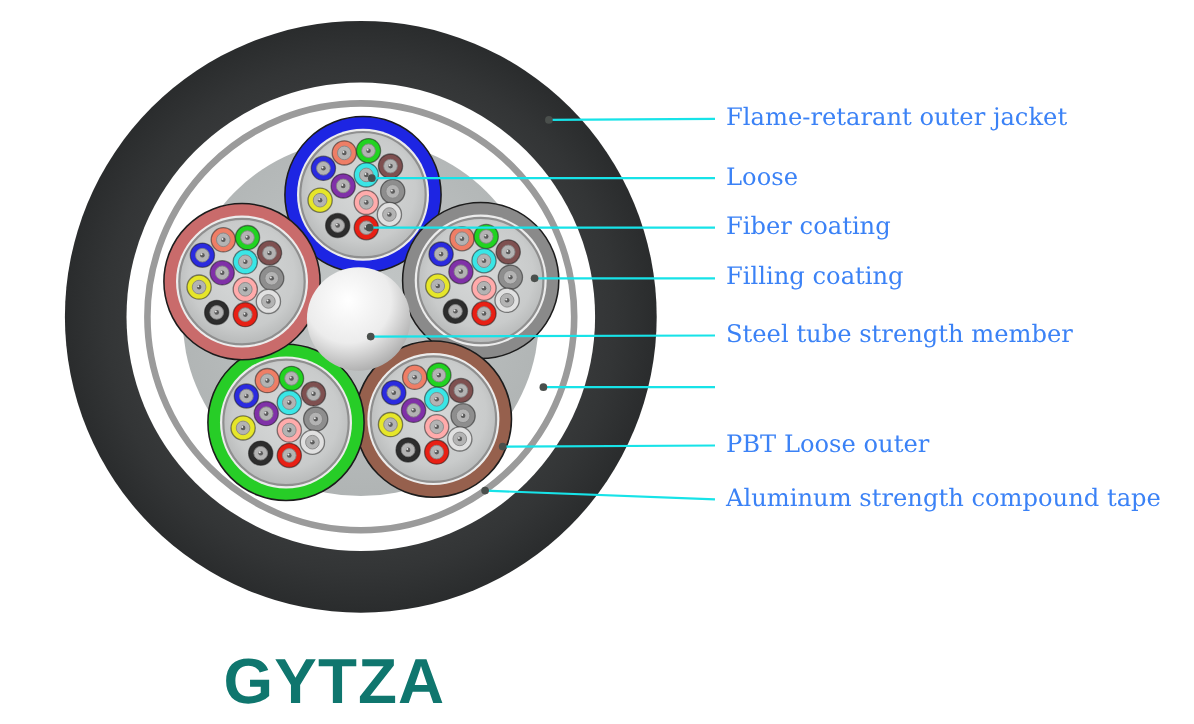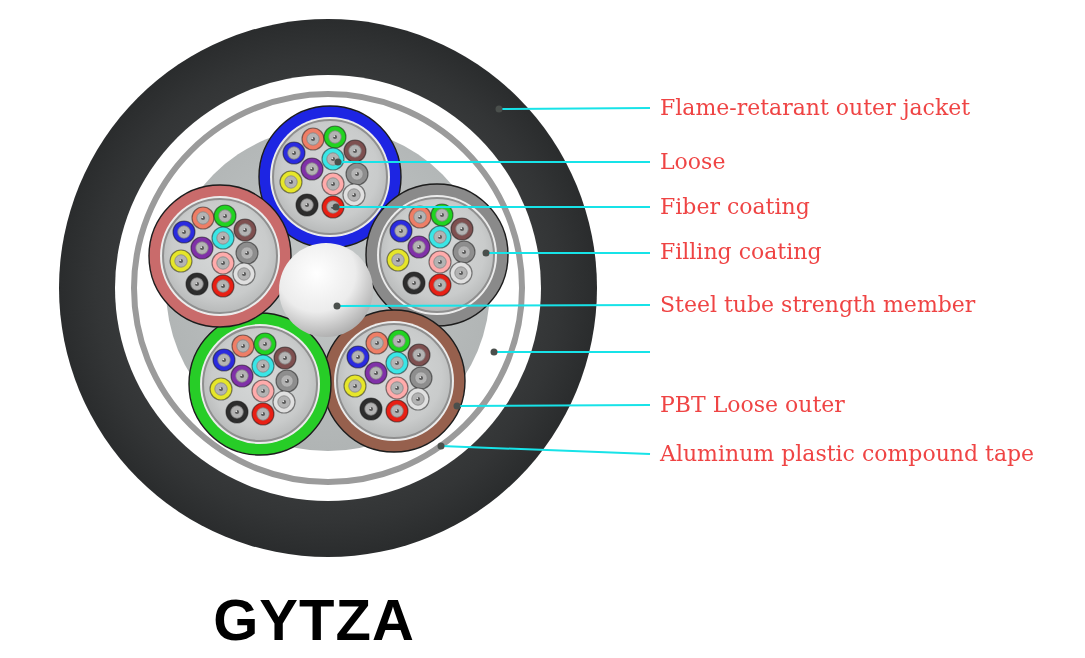--- a/index.html
+++ b/index.html
@@ -1,23 +1,23 @@
 <!DOCTYPE html>
 <html><head>
 <meta charset="utf-8">
 <style>
   html,body{margin:0;padding:0;background:#fff;}
   #stage{position:relative;width:1085px;height:658px;background:#ffffff;overflow:hidden;
          font-family:"Liberation Sans",sans-serif;}
   #diagram-svg{position:absolute;left:0;top:0;}
   .label{position:absolute;left:660px;height:30px;line-height:30px;white-space:nowrap;
-         font-family:"DejaVu Serif","Liberation Serif",serif;font-size:22px;color:#ef4444;}
-  #cable-title{position:absolute;left:204px;top:586px;width:220px;text-align:center;
+         font-family:"DejaVu Serif","Liberation Serif",serif;font-size:22px;color:#3b82f6;}
+  #cable-title{position:absolute;left:194px;top:586px;width:220px;text-align:center;
          font-family:"Liberation Sans",sans-serif;font-weight:bold;font-size:58px;
-         letter-spacing:1px;color:#000000;}
+         letter-spacing:1px;color:#0f766e;}
 </style>
 </head>
 <body>
 
 <div id="stage">
 
   <svg id="diagram-svg" width="1085" height="658" viewBox="0 0 1085 658">
     <defs>
       <radialGradient id="gJacket" cx="50%" cy="50%" r="50%">
         <stop offset="0.70" stop-color="#3a3c3d"></stop>
@@ -467,16 +467,16 @@
       <circle cx="441" cy="446" r="3.5"></circle>
     </g>
   </svg>
 
   <div class="label" style="top:93px">Flame-retarant outer jacket</div>
   <div class="label" style="top:147px">Loose</div>
   <div class="label" style="top:192px">Fiber coating</div>
   <div class="label" style="top:237px">Filling coating</div>
   <div class="label" style="top:290px">Steel tube strength member</div>
   <div class="label" style="top:390px">PBT Loose outer</div>
-  <div class="label" style="top:439px">Aluminum plastic compound tape</div>
+  <div class="label" style="top:439px">Aluminum strength compound tape</div>
 
   <div id="cable-title">GYTZA</div>
 </div>
 
 </body></html>

